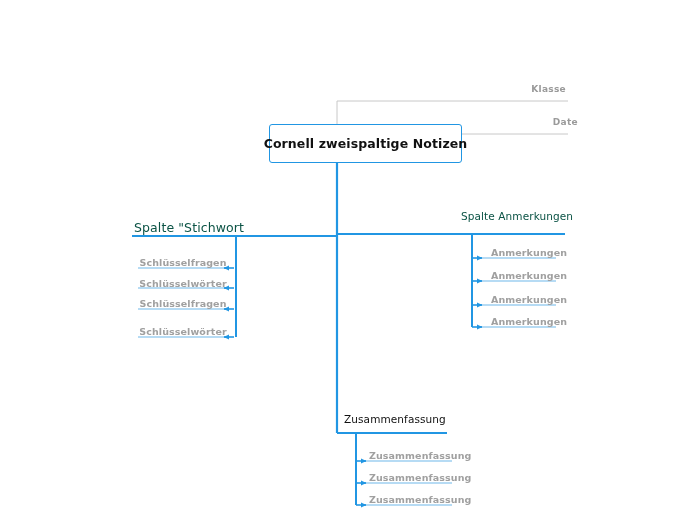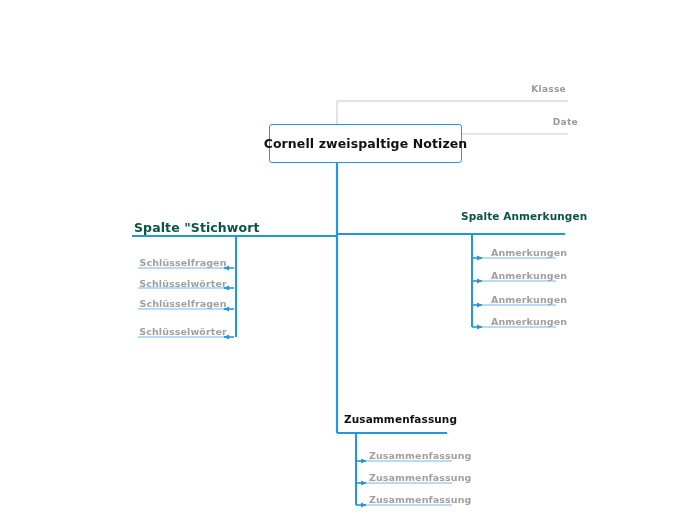--- a/index.html
+++ b/index.html
@@ -62,21 +62,21 @@
     text-align: right;
     white-space: nowrap;
   }
   #meta-klasse { left: 448px; top: 84px; width: 118px; }
   #meta-date   { left: 460px; top: 117px; width: 118px; }
 
   
   .branch-heading {
     position: absolute;
     font-size: 11.5px;
-    font-weight: bold;
+    font-weight: normal;
     white-space: nowrap;
     letter-spacing: 0.1px;
   }
   #heading-left {
     left: 134px;
     top: 220px;
     color: #0b5345;
     font-size: 12.5px;
   }
   #heading-right {

